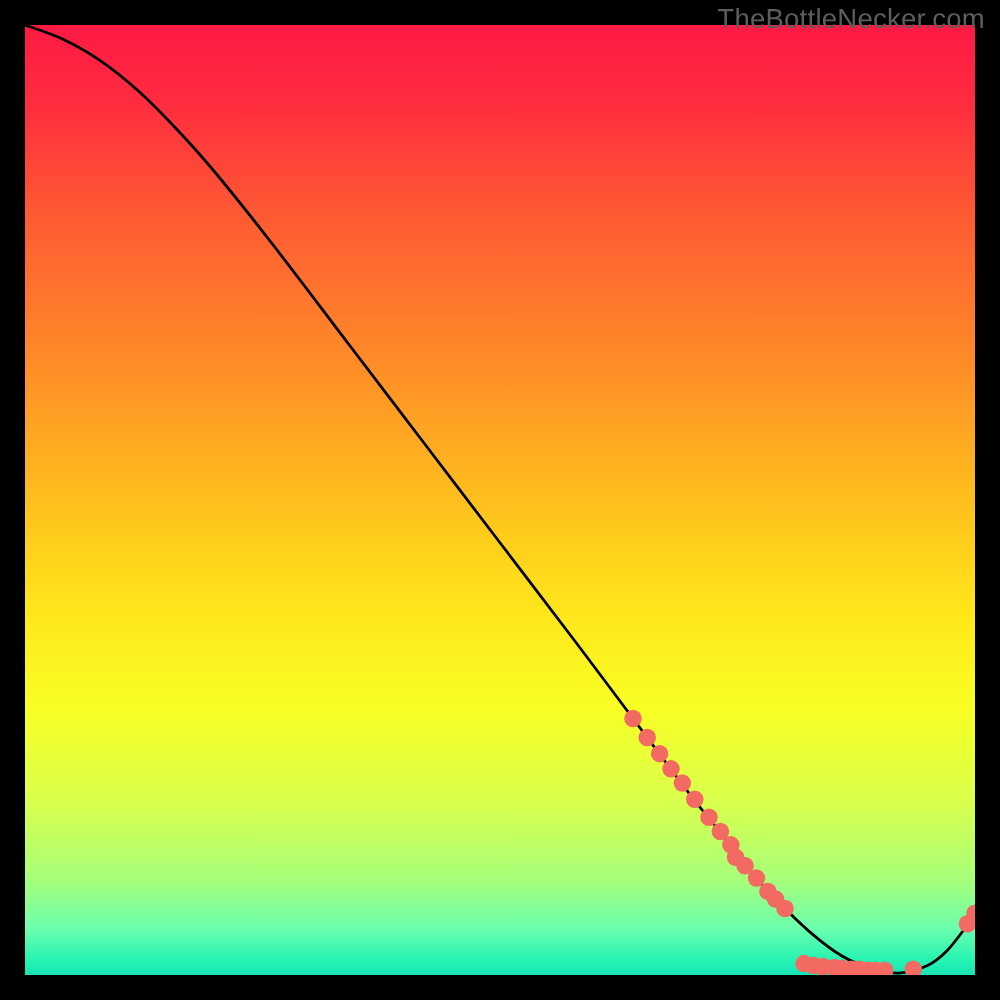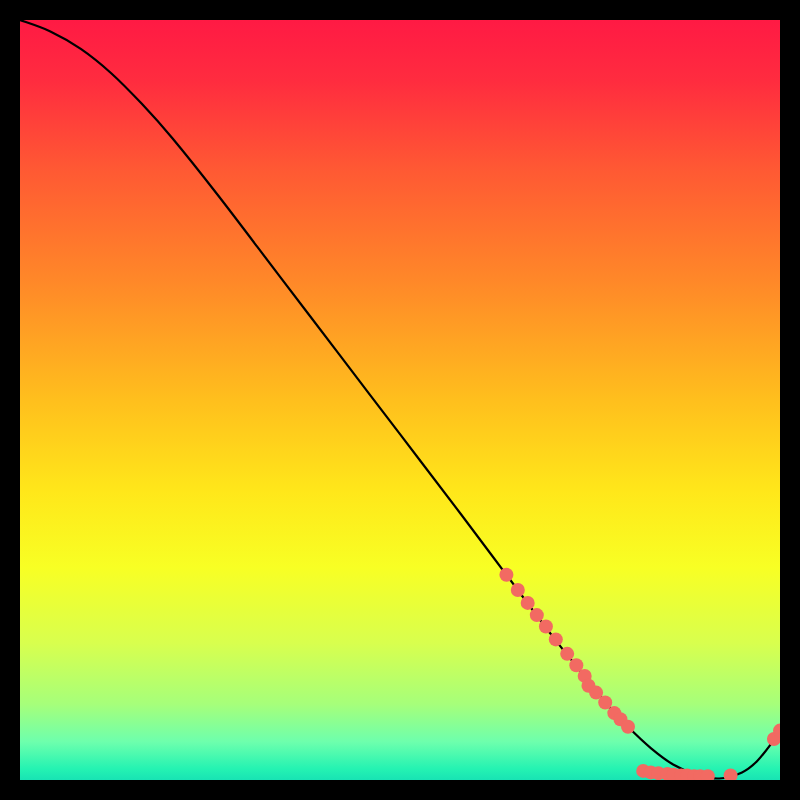--- a/index.html
+++ b/index.html
@@ -92,13 +92,14 @@
           <circle cx="667.28" cy="755.44" r="7" fill="#f26a62"></circle>
           <circle cx="674.12" cy="756.20" r="7" fill="#f26a62"></circle>
           <circle cx="680.20" cy="756.20" r="7" fill="#f26a62"></circle>
           <circle cx="687.80" cy="756.20" r="7" fill="#f26a62"></circle>
           <circle cx="710.60" cy="755.44" r="7" fill="#f26a62"></circle>
           <circle cx="753.92" cy="718.96" r="7" fill="#f26a62"></circle>
           <circle cx="760.00" cy="710.60" r="7" fill="#f26a62"></circle>
         </g>
     </svg>
   </div>
+  <div class="watermark">TheBottleNecker.com</div>
 </div>
 
 </body></html>

